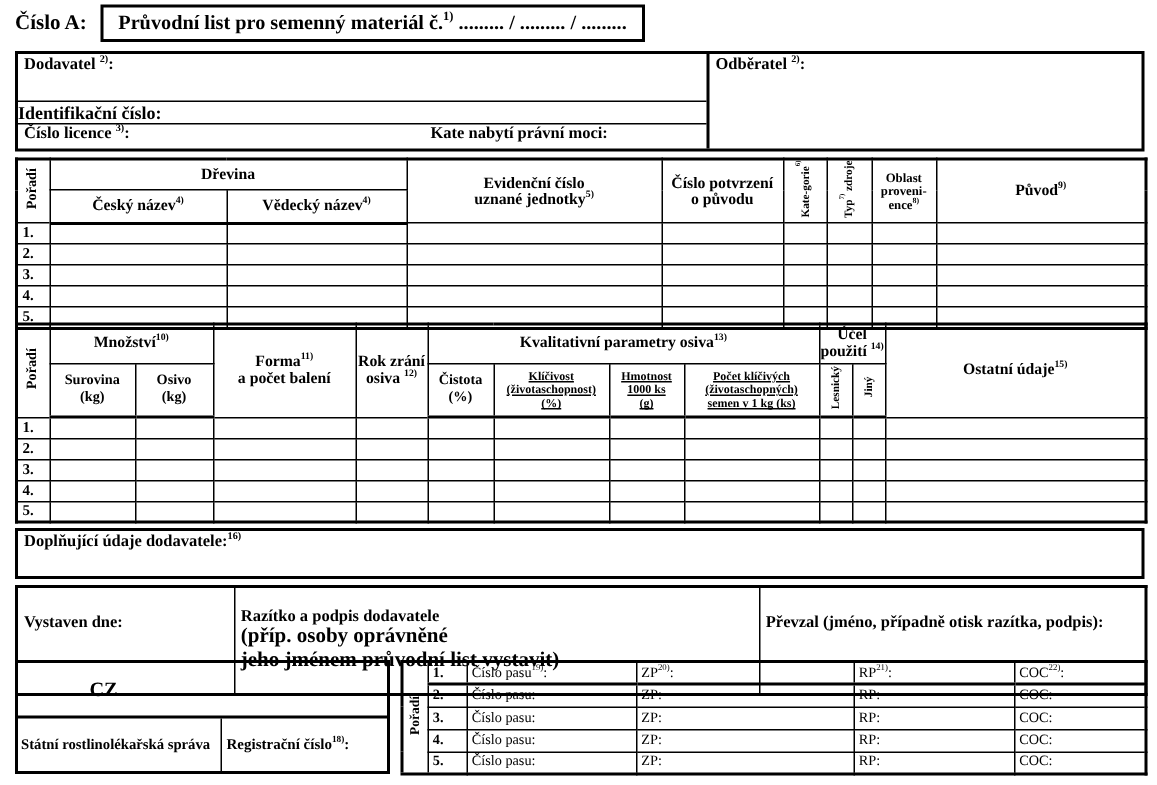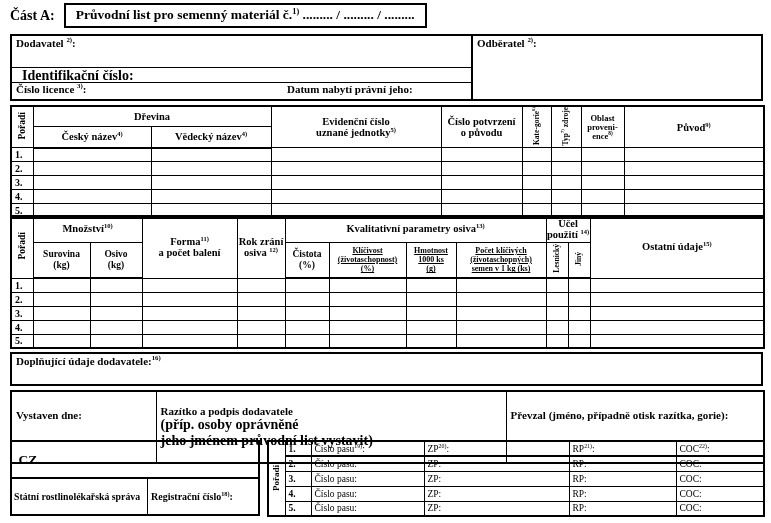--- a/index.html
+++ b/index.html
@@ -11,21 +11,21 @@
   
   .title-row{position:absolute;top:3px;left:10px;display:flex;align-items:center;gap:9px;}
   .part-label{font-size:14px;font-weight:bold;}
   .title-box{border:2px solid #000;padding:2px 10px 3px 10px;font-size:13.5px;font-weight:bold;white-space:nowrap;}
 
   
   .info-box{position:absolute;top:34px;left:10px;width:753px;height:67px;border:2px solid #000;display:flex;}
   .info-left{width:461px;border-right:2px solid #000;display:flex;flex-direction:column;}
   .info-right{flex:1;padding:1px 4px;font-size:11px;font-weight:bold;}
   .ib-row1{flex:1;border-bottom:1px solid #000;padding:1px 4px;font-size:11px;font-weight:bold;}
-  .ib-row2{height:15px;border-bottom:1px solid #000;padding:0 10px;font-size:14px;font-weight:bold;}
+  .ib-row2{height:15px;border-bottom:1px solid #000;padding:0 0;font-size:12px;font-weight:bold;}
   .ib-row3{height:16px;display:flex;padding:0 4px;font-size:11px;font-weight:bold;}
   .ib-lic{width:271px;}
 
   
   table{border-collapse:collapse;table-layout:fixed;}
   table.bordered{border:2px solid #000;}
   th,td{border:1px solid #000;padding:0;overflow:hidden;vertical-align:middle;}
   thead tr.lastHead th{border-bottom:2px solid #000;}
   th{font-weight:bold;text-align:center;}
   .rownum{font-weight:bold;font-size:10px;text-align:left;padding-left:3px;vertical-align:middle;}
@@ -63,52 +63,52 @@
   .iss-label{font-size:11px;font-weight:bold;}
   .raz-sub{font-size:14px;font-weight:bold;line-height:1.15;}
 
   
   .pp-left{position:absolute;top:440px;left:10px;width:250px;height:76px;border:2px solid #000;
            display:flex;flex-direction:column;}
   .pp-r1{flex:0 0 37px;border-bottom:2px solid #000;display:flex;}
   .pp-r2{flex:1;display:flex;}
   .pp-pas{flex:1;border-right:2px solid #000;display:flex;align-items:center;justify-content:center;
           font-size:12.5px;font-weight:bold;white-space:nowrap;}
-  .pp-cz{width:32px;display:flex;align-items:center;justify-content:center;font-size:13.5px;font-weight:bold;}
+  .pp-cz{width:32px;display:flex;align-items:center;justify-content:center;font-size:13.5px;font-weight:bold;margin-left:41px;}
   .pp-sprava{width:136px;border-right:1px solid #000;display:flex;align-items:center;
              font-size:9.8px;font-weight:bold;padding:0 2px;white-space:nowrap;}
   .pp-reg{flex:1;display:flex;align-items:center;font-size:10px;font-weight:bold;padding:0 3px;}
   .ppt{position:absolute;top:440px;left:267px;width:496px;}
   .ppt tr{height:15px;}
   .ppt td{font-size:9.5px;font-weight:normal;text-align:left;padding:0 3px;vertical-align:middle;}
   .ppt tr.firstRow td{border-bottom:2px solid #000;}
   .ppt td.num{font-weight:bold;font-size:9.5px;}
   .ppt .rot{font-size:9px;font-weight:bold;}
 </style>
 </head>
 <body>
 
 <div class="page">
 
   <div class="title-row">
-    <span class="part-label">Část A:</span>
+    <span class="part-label">Číslo A:</span>
     <span class="title-box">Průvodní list pro semenný materiál  č.<sup>1)</sup> ......... / ......... / .........</span>
   </div>
 
   <div class="info-box">
     <div class="info-left">
       <div class="ib-row1">
         <span>Dodavatel <sup>2)</sup>:</span>
       </div>
       <div class="ib-row2">
         <span>Identifikační číslo:</span>
       </div>
       <div class="ib-row3">
         <span class="ib-lic"><span>Číslo licence <sup>3)</sup>:</span></span>
-        <span><span>Datum nabytí právní jeho:</span></span>
+        <span><span>Kate nabytí právní moci:</span></span>
       </div>
     </div>
     <div class="info-right">
       <span>Odběratel <sup>2)</sup>:</span>
     </div>
   </div>
 
   <table class="t1 bordered">
     <colgroup>
       <col style="width:22px">
@@ -316,21 +316,21 @@
         <col style="width:350px">
         <col style="width:258px">
       </colgroup>
     <tbody>
       <tr>
         <td><span class="iss-label">Vystaven dne:</span></td>
         <td>
           <div class="iss-label">Razítko a podpis dodavatele</div>
           <div class="raz-sub">(příp. osoby oprávněné<br>jeho jménem průvodní list vystavit)</div>
         </td>
-        <td><span class="iss-label">Převzal (jméno, případně otisk razítka, gorie):</span></td>
+        <td><span class="iss-label">Převzal (jméno, případně otisk razítka, podpis):</span></td>
       </tr>
     </tbody>
   </table>
 
   <div class="pp-left">
     <div class="pp-r1">
       <div class="pp-cz">CZ</div>
     </div>
     <div class="pp-r2">
       <div class="pp-sprava">Státní rostlinolékařská správa</div>

